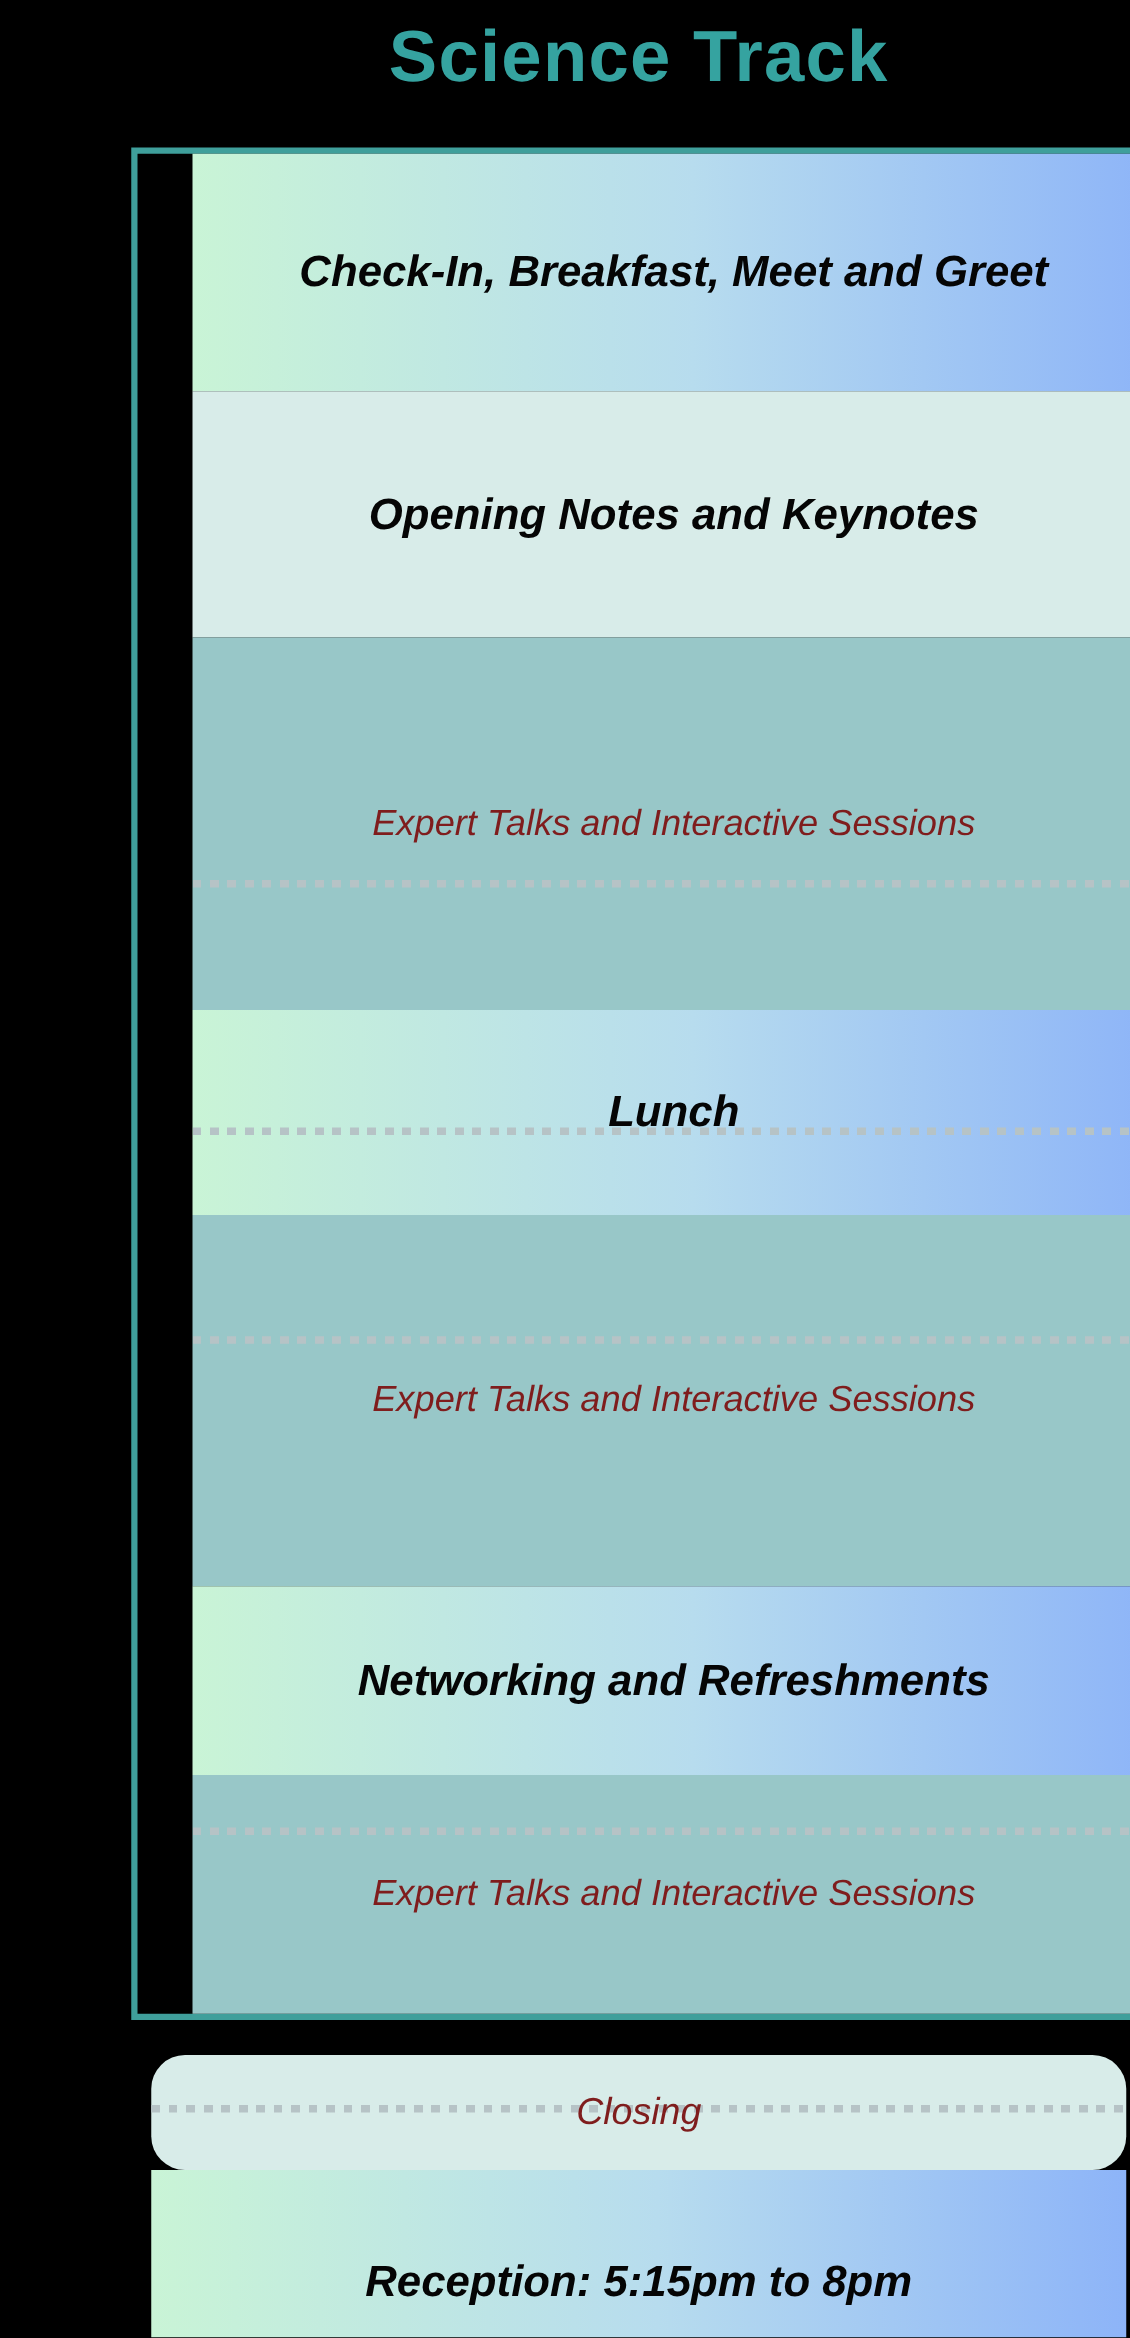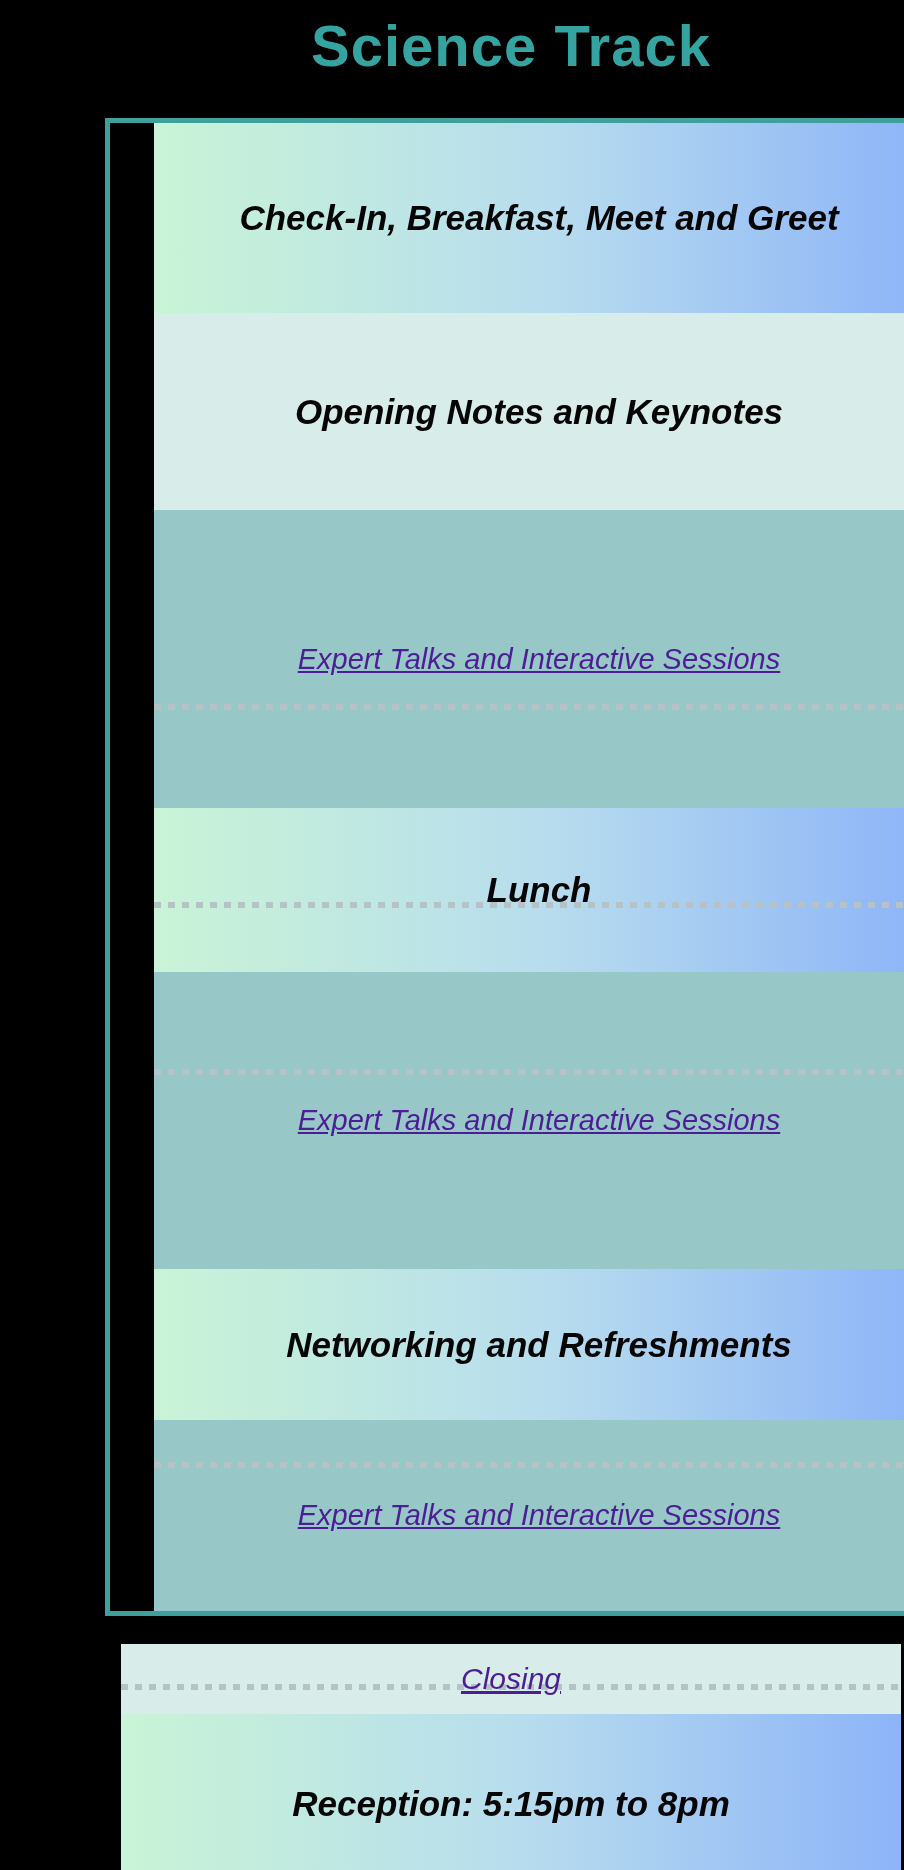--- a/index.html
+++ b/index.html
@@ -47,22 +47,21 @@
     padding: 0 30px;
   }
   .row .label.strong {
     font-weight: 700;
     font-size: 35px;
     color: #050505;
   }
   .row .label.light {
     font-weight: 400;
     font-size: 29px;
-    color: #4c1d95;
-    text-decoration: underline;
+    color: #7f1d1d;
   }
 
   .bg-gradient { background: linear-gradient(90deg, #c9f4d6 0%, #b7dcee 52%, #8db4f8 100%); }
   .bg-teal     { background: #98c7c8; }
   .bg-light    { background: #d8ece9; }
 
   .dots {
     position: absolute;
     left: 0;
     right: 0;
@@ -85,21 +84,21 @@
   .r-expert2 .dots { top: 97px;  }
   .r-expert3 .dots { top: 42px;  }
 
   
   .below {
     position: absolute;
     left: 121px;
     top: 1644px;
     width: 780px;
   }
-  .r-closing   { height: 70px; }
+  .r-closing   { height: 92px; border-radius: 27px; }
   .r-closing .label.light { font-size: 30px; }
   .r-closing .dots { top: 40px; }
   .r-reception { height: 179px; }
 </style>
 </head>
 <body>
 
 <div class="canvas">
 
   <div class="page-title">Science Track</div>

